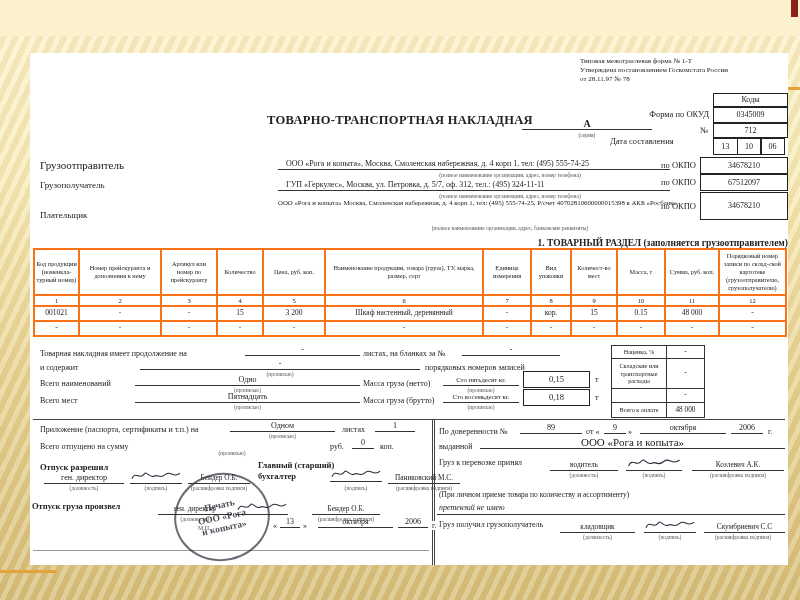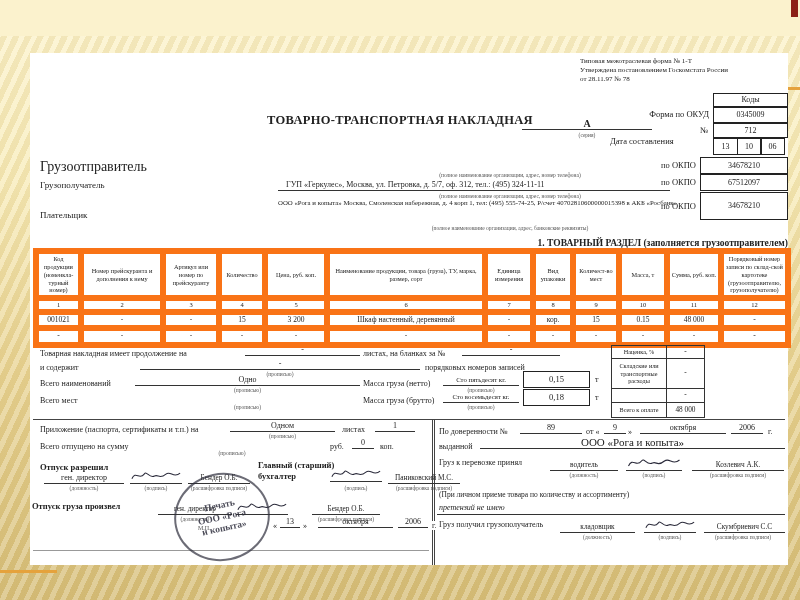--- a/index.html
+++ b/index.html
@@ -16,21 +16,21 @@
 .doc{position:absolute;left:30px;top:53px;width:758px;height:512px;background:#fff;font-size:8.5px;line-height:1.15}
 .t{position:absolute;white-space:nowrap}
 .b{font-weight:bold}
 .u{position:absolute;border-bottom:1px solid #333;text-align:center;height:13px;line-height:13px;white-space:nowrap}
 .cap{position:absolute;font-size:5.5px;color:#555;text-align:center;white-space:nowrap}
 .cbox{position:absolute;border:1.5px solid #222;text-align:center;font-size:8px}
 .vbox{position:absolute;border:1.5px solid #222;text-align:center;font-size:8.5px}
 .hline{position:absolute;border-top:1px solid #444}
 .vdiv{position:absolute;width:3px;border-left:1px solid #444;border-right:1px solid #444}
 table.goods{position:absolute;left:3px;top:195px;width:752px;border-collapse:collapse;table-layout:fixed}
-.goods th,.goods td{border:6px solid #f97316;font-weight:normal;text-align:center;vertical-align:middle;padding:1px;overflow:hidden}
+.goods th,.goods td{border:2px solid #f97316;font-weight:normal;text-align:center;vertical-align:middle;padding:1px;overflow:hidden}
 .goods thead th{font-size:6.3px;line-height:1.25}
 .goods .nums td{font-size:6.5px;height:11px;padding:0}
 .goods .data td{font-size:7.5px;height:15px}
 table.totals{position:absolute;left:581px;top:292px;width:94px;border-collapse:collapse}
 .totals td{border:1px solid #333;font-size:6.2px;text-align:center;vertical-align:middle;padding:0 1px;line-height:1.2}
 .totals td.val{font-size:7.3px}
 .sigw{position:absolute;border-bottom:1px solid #333;height:16px}
 .stamp{position:absolute;left:144px;top:420px;width:96px;height:88px;border:2px solid rgba(45,45,60,.7);border-radius:50%;transform:rotate(-12deg);display:flex;flex-direction:column;align-items:center;justify-content:center;gap:1px;color:rgba(45,45,60,.85);font-size:9.5px;font-weight:bold;background:transparent}
 .it{font-style:italic}
 </style>
@@ -66,21 +66,22 @@
     <div class="cbox" style="left:670px;top:104px;width:88px;height:17px;line-height:15px">34678210</div>
     <div class="t" style="left:600px;top:125px;width:66px;text-align:right">по ОКПО</div>
     <div class="cbox" style="left:670px;top:121px;width:88px;height:17px;line-height:15px">67512097</div>
     <div class="t" style="left:600px;top:149px;width:66px;text-align:right">по ОКПО</div>
     <div class="cbox" style="left:670px;top:139px;width:88px;height:28px;line-height:26px">34678210</div>
 
     <div class="t b" style="left:170px;top:60px;width:400px;text-align:center;font-size:12.5px;letter-spacing:.3px">ТОВАРНО-ТРАНСПОРТНАЯ НАКЛАДНАЯ</div>
     <div class="u b" style="left:492px;top:64px;width:130px;font-size:10px">А</div>
     <div class="cap" style="left:492px;top:79px;width:130px">(серия)</div>
 
-    <div class="t" style="left:10px;top:106px;font-size:14px">Грузоотправитель</div>
+    <div class="t" style="left:10px;top:106px;font-size:11px">Грузоотправитель</div>
+    <div class="u" style="left:248px;top:104px;width:392px;text-align:left;padding-left:8px;font-size:8px">ООО «Рога и копыта», Москва, Смоленская набережная, д. 4 корп 1, тел: (495) 555-74-25</div>
     <div class="cap" style="left:330px;top:119px;width:300px">(полное наименование организации, адрес, номер телефона)</div>
 
     <div class="t" style="left:10px;top:127px;font-size:9px">Грузополучатель</div>
     <div class="u" style="left:248px;top:125px;width:392px;text-align:left;padding-left:8px;font-size:8px">ГУП «Геркулес», Москва, ул. Петровка, д. 5/7, оф. 312, тел.: (495) 324-11-11</div>
     <div class="cap" style="left:330px;top:140px;width:300px">(полное наименование организации, адрес, номер телефона)</div>
 
     <div class="t" style="left:10px;top:157px;font-size:9px">Плательщик</div>
     <div class="u" style="left:248px;top:143px;width:392px;text-align:left;font-size:6.8px;border-bottom:none">ООО «Рога и копыта» Москва, Смоленская набережная, д. 4 корп 1, тел: (495) 555-74-25, Р/счет 40702810600000015398 в АКБ «Росбанк»</div>
     <div class="cap" style="left:330px;top:172px;width:300px">(полное наименование организации, адрес, банковские реквизиты)</div>
 
@@ -176,20 +177,21 @@
     <div class="t" style="left:10px;top:326px;font-size:8px">Всего наименований</div>
     <div class="u" style="left:105px;top:320px;width:225px;font-size:8px">Одно</div>
     <div class="cap" style="left:105px;top:334px;width:225px">(прописью)</div>
     <div class="t" style="left:333px;top:326px;font-size:8px">Масса груза (нетто)</div>
     <div class="u" style="left:413px;top:320px;width:76px;font-size:6.8px">Сто пятьдесят кг.</div>
     <div class="cap" style="left:413px;top:334px;width:76px">(прописью)</div>
     <div class="vbox" style="left:493px;top:318px;width:67px;height:17px;line-height:15px">0,15</div>
     <div class="t" style="left:565px;top:322px;font-size:8px">т</div>
 
     <div class="t" style="left:10px;top:343px;font-size:8px">Всего мест</div>
+    <div class="u" style="left:105px;top:337px;width:225px;font-size:8px">Пятнадцать</div>
     <div class="cap" style="left:105px;top:351px;width:225px">(прописью)</div>
     <div class="t" style="left:333px;top:343px;font-size:8px">Масса груза (брутто)</div>
     <div class="u" style="left:413px;top:337px;width:76px;font-size:6.8px">Сто восемьдесят кг.</div>
     <div class="cap" style="left:413px;top:351px;width:76px">(прописью)</div>
     <div class="vbox" style="left:493px;top:336px;width:67px;height:17px;line-height:15px">0,18</div>
     <div class="t" style="left:565px;top:340px;font-size:8px">т</div>
 
     <table class="totals">
       <tbody>
           <tr style="height:13px">

